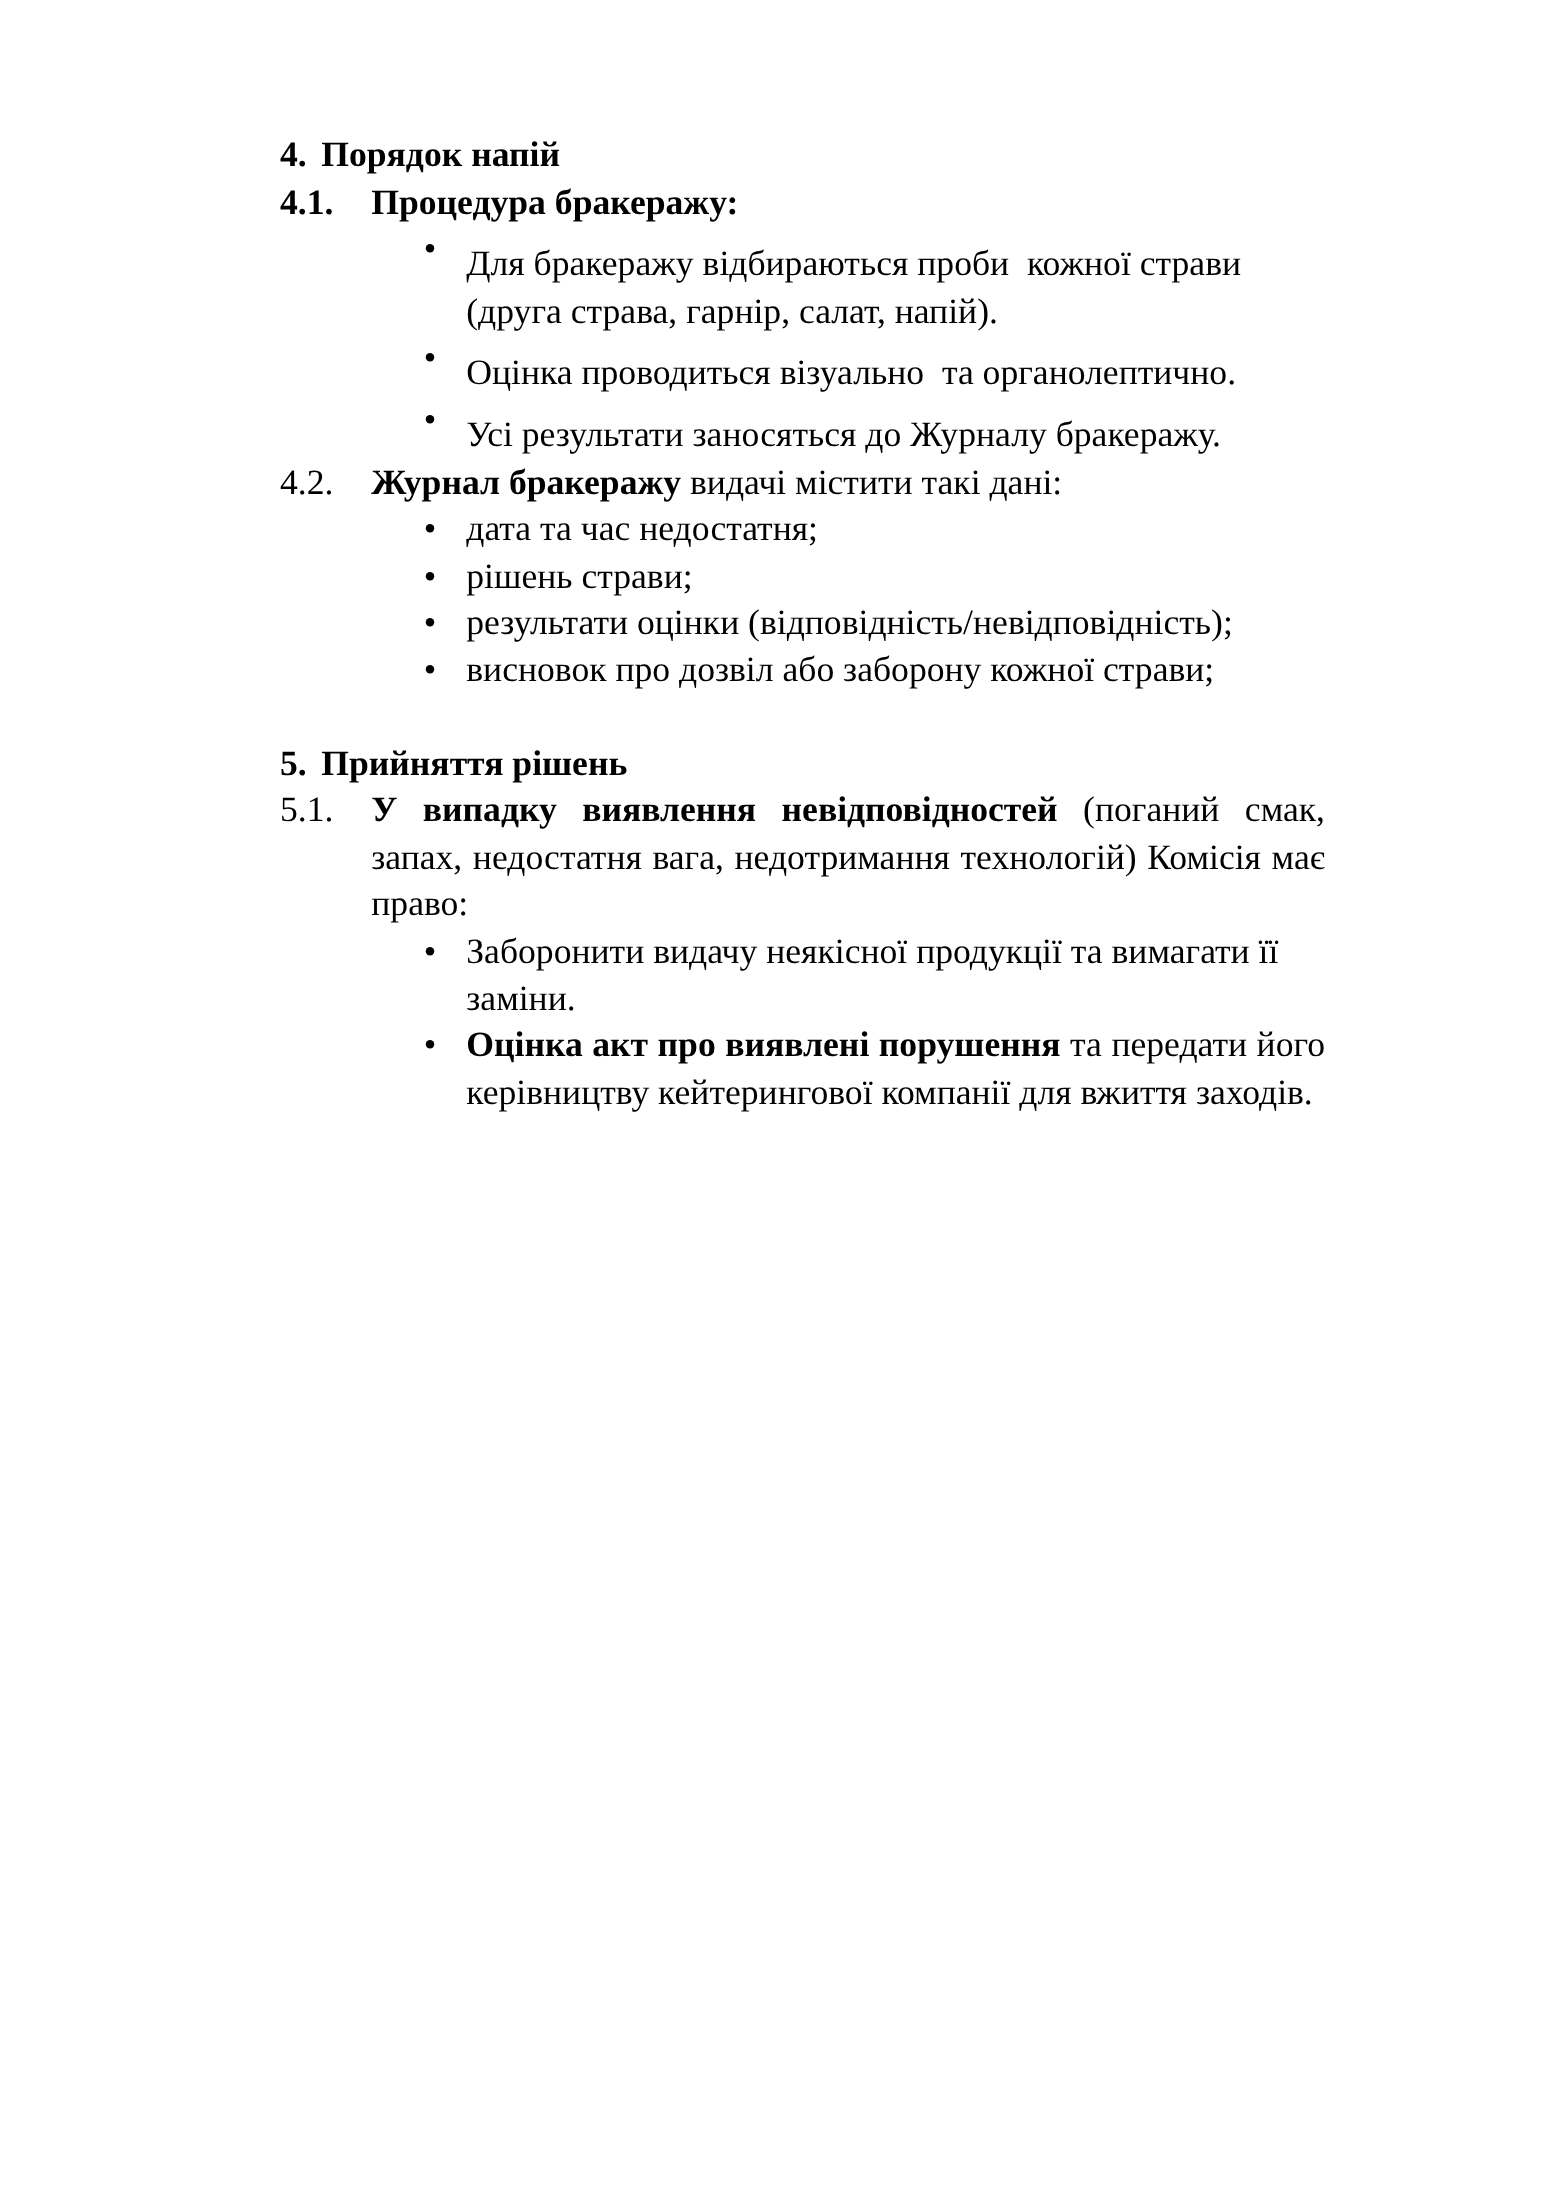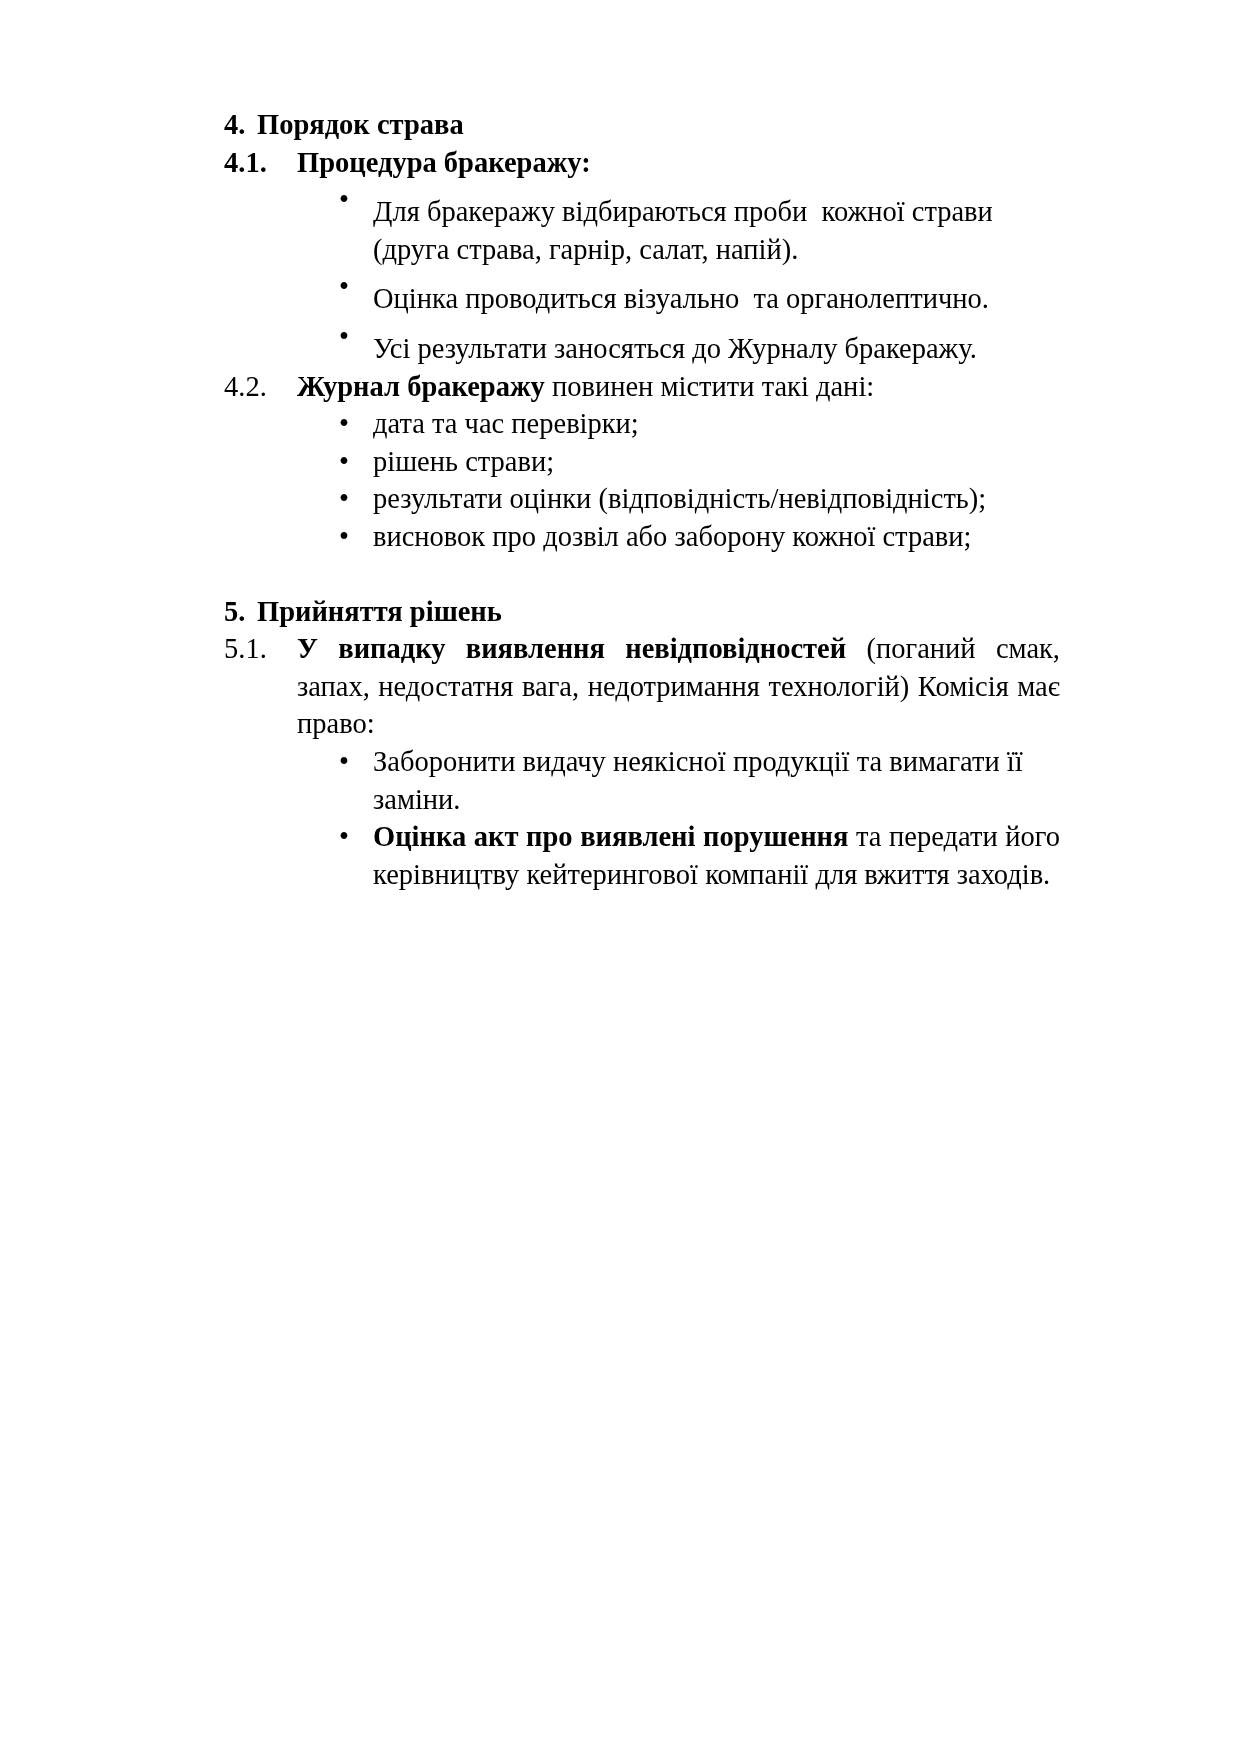--- a/index.html
+++ b/index.html
@@ -58,21 +58,21 @@
   .gap-before { margin-top: 37px; }
 </style>
 </head>
 <body>
 
 <div class="page">
   <div class="doc">
 
     <div class="row">
       <span class="num num-heading bold">4.</span>
-      <span class="txt bold">Порядок страва</span>
+      <span class="txt bold">Порядок напій</span>
     </div>
 
     <div class="row">
       <span class="num num-sub bold">4.1.</span>
       <span class="txt bold">Процедура бракеражу:</span>
     </div>
 
     <div class="bullets">
       <div class="bullet-row">
         <span class="bullet-marker">•</span>
@@ -83,27 +83,27 @@
         <span class="bullet-text pre">Оцінка проводиться візуально  та органолептично.</span>
       </div>
       <div class="bullet-row">
         <span class="bullet-marker">•</span>
         <span class="bullet-text pre">Усі результати заносяться до Журналу бракеражу.</span>
       </div>
     </div>
 
     <div class="row">
       <span class="num num-sub">4.2.</span>
-      <span class="txt"><span class="bold">Журнал бракеражу</span><span> повинен містити такі дані:</span></span>
+      <span class="txt"><span class="bold">Журнал бракеражу</span><span> видачі містити такі дані:</span></span>
     </div>
 
     <div class="bullets">
       <div class="bullet-row">
         <span class="bullet-marker">•</span>
-        <span class="bullet-text">дата та час перевірки;</span>
+        <span class="bullet-text">дата та час недостатня;</span>
       </div>
       <div class="bullet-row">
         <span class="bullet-marker">•</span>
         <span class="bullet-text">рішень страви;</span>
       </div>
       <div class="bullet-row">
         <span class="bullet-marker">•</span>
         <span class="bullet-text">результати оцінки (відповідність/невідповідність);</span>
       </div>
       <div class="bullet-row">

